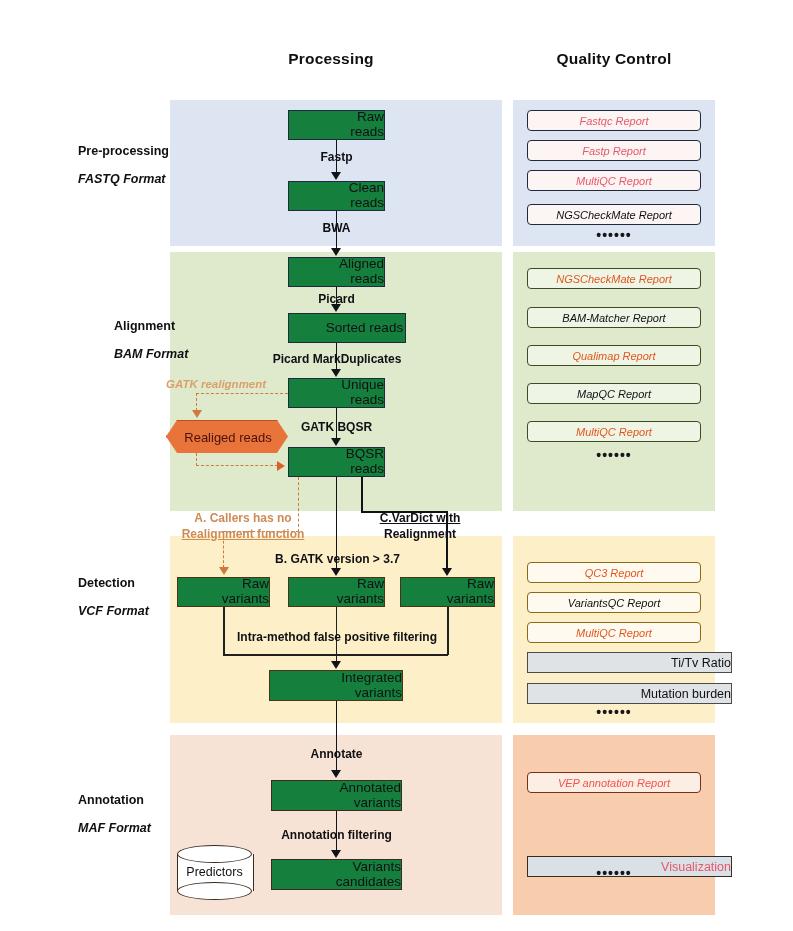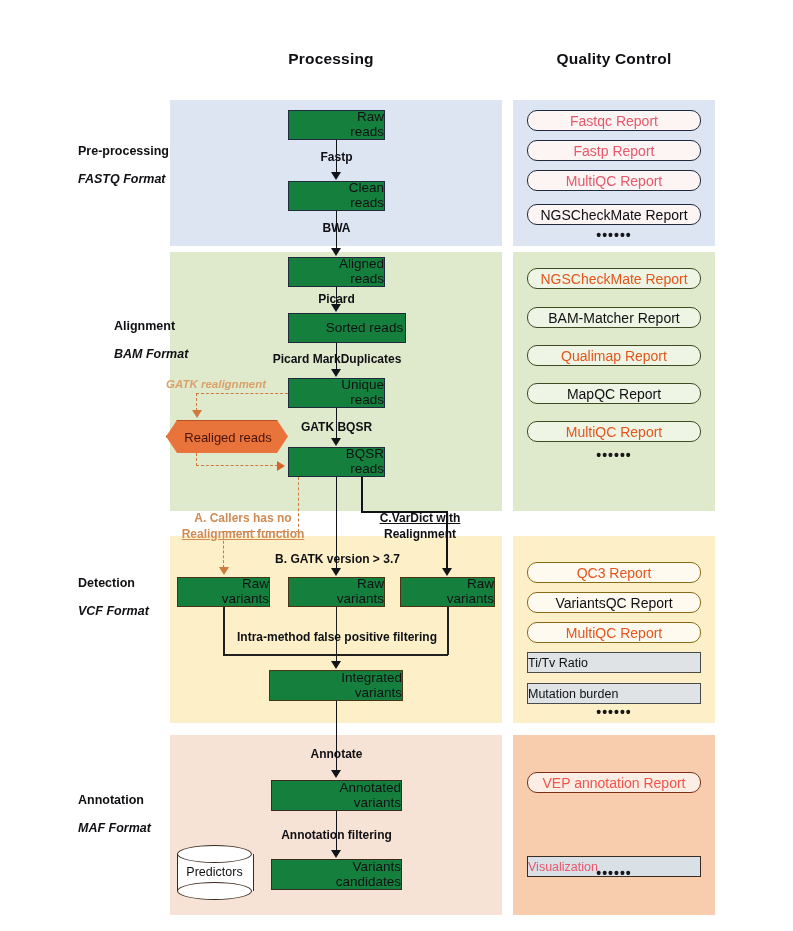--- a/index.html
+++ b/index.html
@@ -150,38 +150,38 @@
   #lbl-vardict-1{left:355px;top:511px;width:130px;}
   #lbl-vardict-2{left:355px;top:527px;width:130px;}
   #lbl-intra    {left:222px;top:630px;width:230px;}
 
   #lbl-annotate {left:271px;top:747px;width:131px;}
   #lbl-annot-filt{left:261px;top:828px;width:151px;}
 
   
   .pill{
     position:absolute;box-sizing:border-box;
-    background:#fdf4f4;border:1.4px solid #1f2b3d;border-radius:10px;
+    background:#fdf4f4;border:1.4px solid #1f2b3d;border-radius:4px;
     display:flex;align-items:center;justify-content:center;
-    font-size:14px;text-align:center;height:21px;
-    left:527px;width:174px;
+    font-size:11px;text-align:center;height:21px;
+    left:527px;width:174px;font-style:italic;
   }
   .pill.green-b {border-color:#3d4a22;background:#eef5e4;}
   .pill.warm-b  {border-color:#8a6a15;background:#fffaf0;}
   .pill.peach-b {border-color:#7a2f14;background:#fdeee5;}
   .pill .t-red  {color:#e8576a;}
   .pill .t-black{color:#101014;}
   .pill .t-org  {color:#e2561e;}
   .pill .t-red2 {color:#f2544a;}
 
   .qcrect{
     position:absolute;box-sizing:border-box;
     background:#dfe3e6;border:1.4px solid #4a4a4a;
-    display:flex;align-items:center;justify-content:flex-start;
-    font-size:12.5px;color:#101014;height:21px;left:527px;width:174px;
+    display:flex;align-items:center;justify-content:flex-end;
+    font-size:12.5px;color:#101014;height:21px;left:527px;width:205px;
   }
   .qcrect.viz{background:#d9e0e6;border-color:#3a2b20;}
   .qcrect.viz span{color:#e8576a;}
 
   .dots{
     position:absolute;left:527px;width:174px;text-align:center;
     font-size:14px;font-weight:bold;letter-spacing:1px;color:#17171a;line-height:1;
   }
 </style>
 </head>

